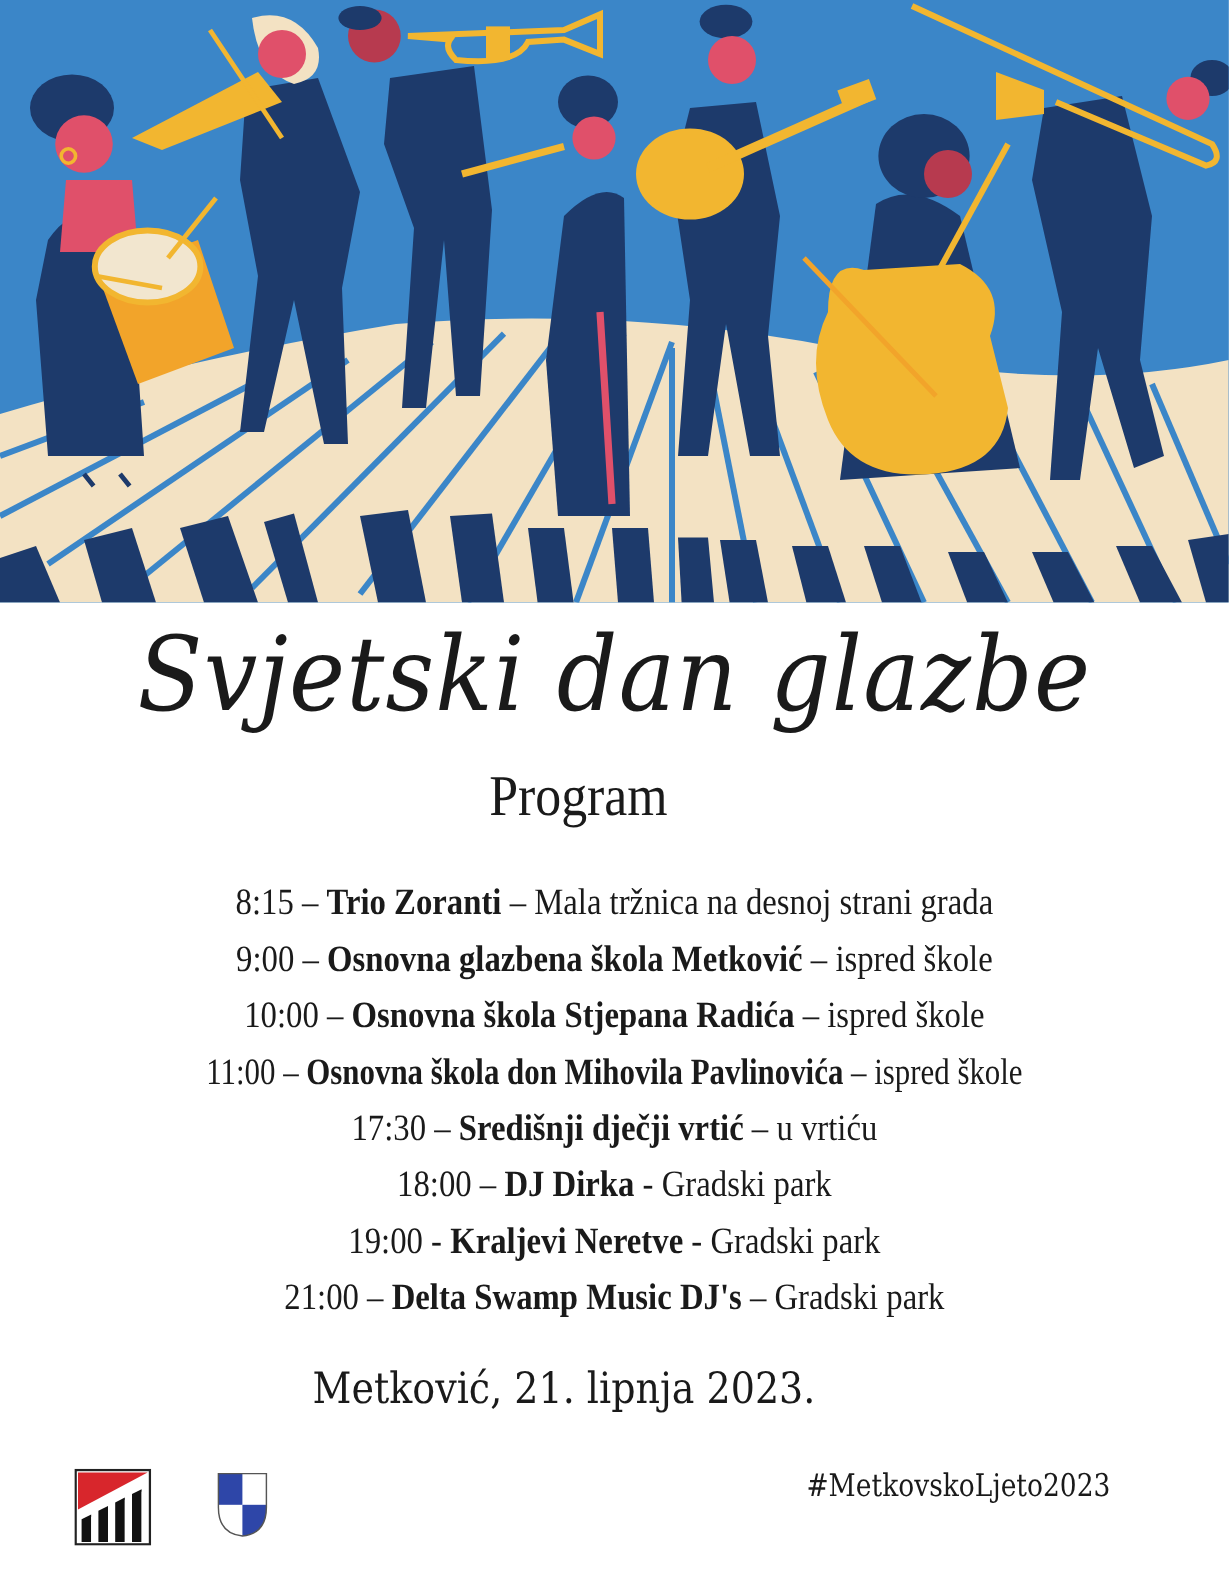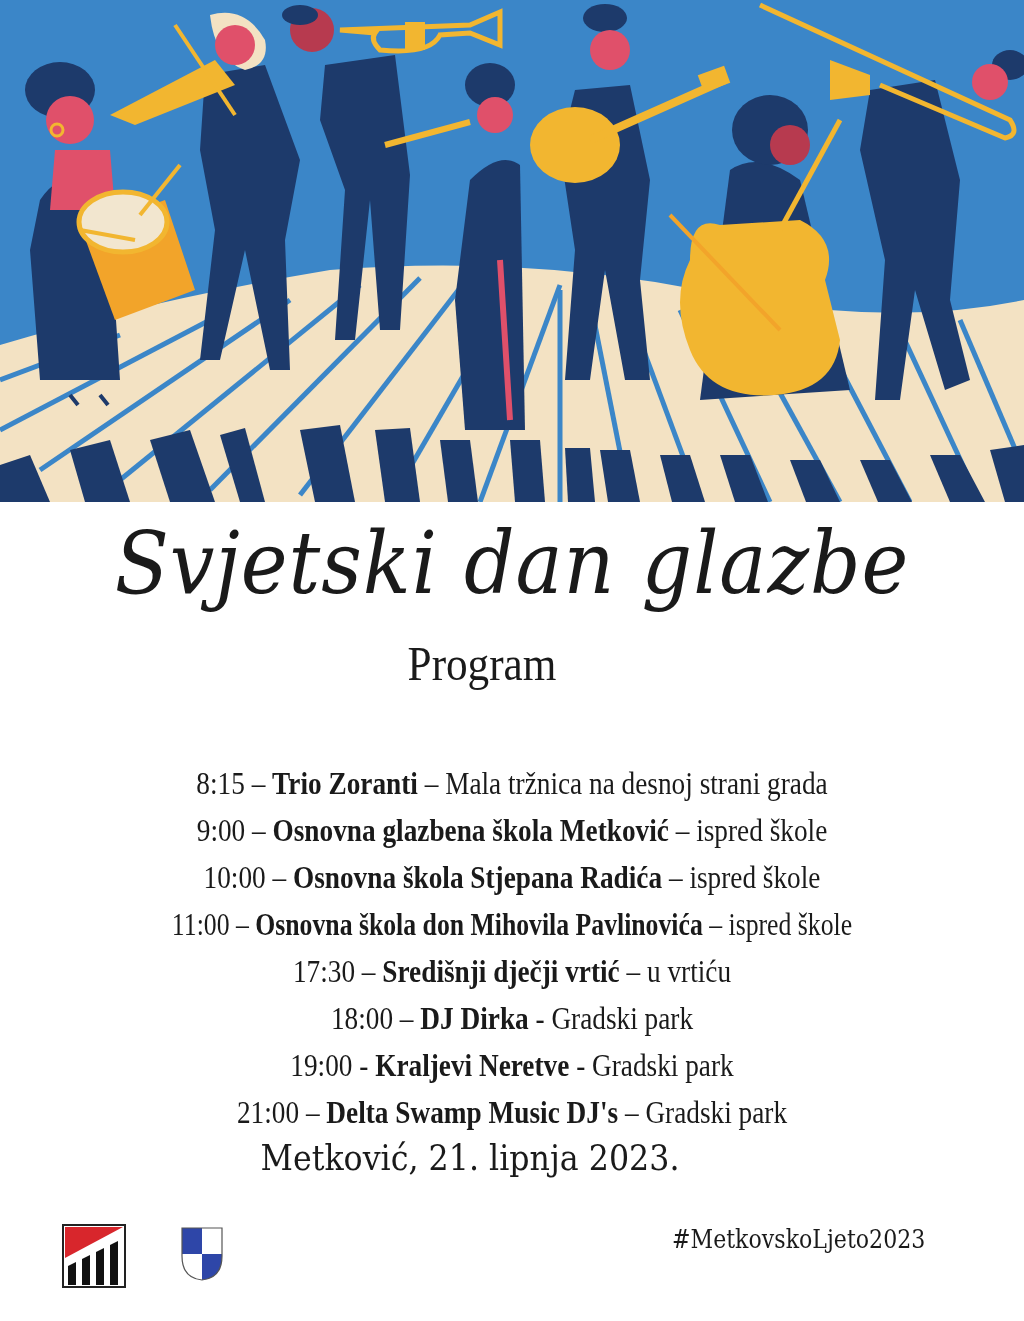--- a/index.html
+++ b/index.html
@@ -20,21 +20,21 @@
       font-size: 86px; letter-spacing: 1px; line-height: 1; color: #1a1a1a;
       transform: scaleX(0.92); transform-origin: center;
     }
     .subtitle {
       position: absolute; left: 372px; top: 640px; width: 220px; text-align: center;
       font-family: "Liberation Serif", serif; font-size: 48px; line-height: 1; color: #1a1a1a;
       transform: scaleX(0.9);
     }
 
     .schedule {
-      position: absolute; left: 0; top: 760px; width: 1024px;
+      position: absolute; left: 0; top: 728px; width: 1024px;
       font-family: "Liberation Serif", serif; font-size: 31px; line-height: 47px;
       color: #1a1a1a;
     }
     .row { text-align: center; white-space: nowrap; transform: scaleX(0.88); transform-origin: center; height: 47px; }
     .row b { font-weight: bold; }
     .row.tight { transform: scaleX(0.83); }
 
     .dateline {
       position: absolute; left: 0; top: 1140px; width: 940px; text-align: center;
       font-family: "DejaVu Serif", serif; font-size: 36px; line-height: 1; color: #1a1a1a;

